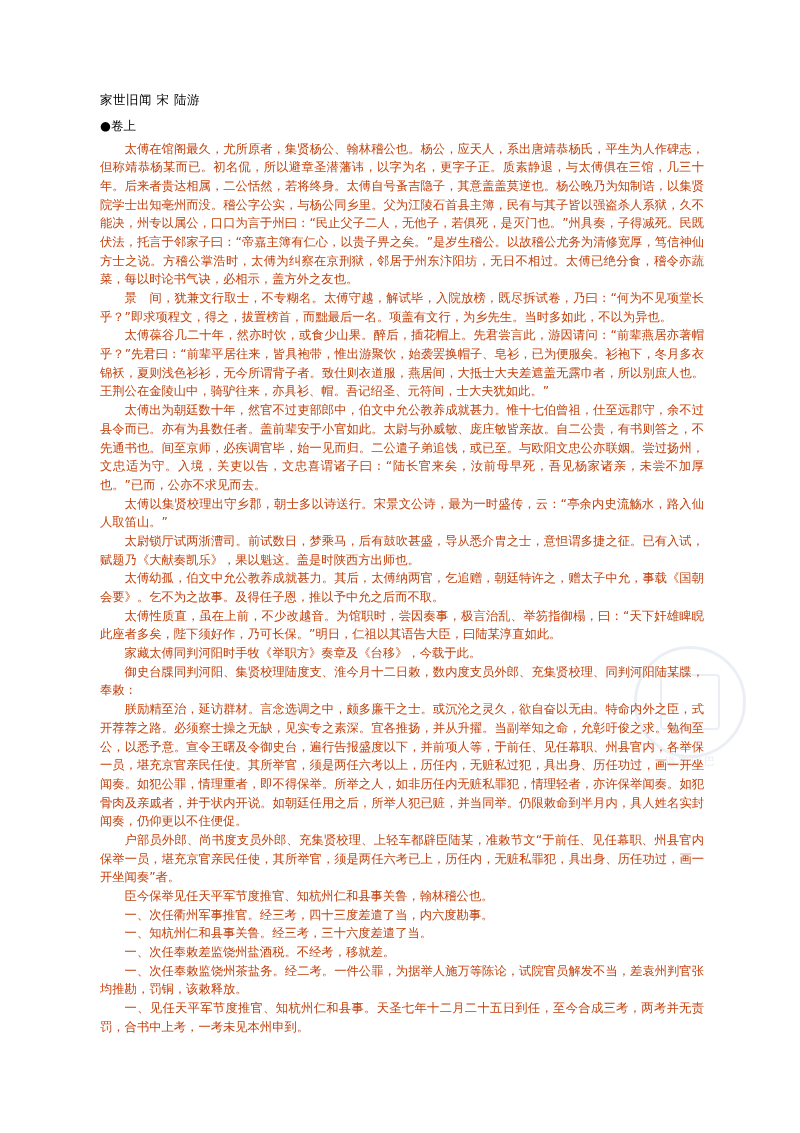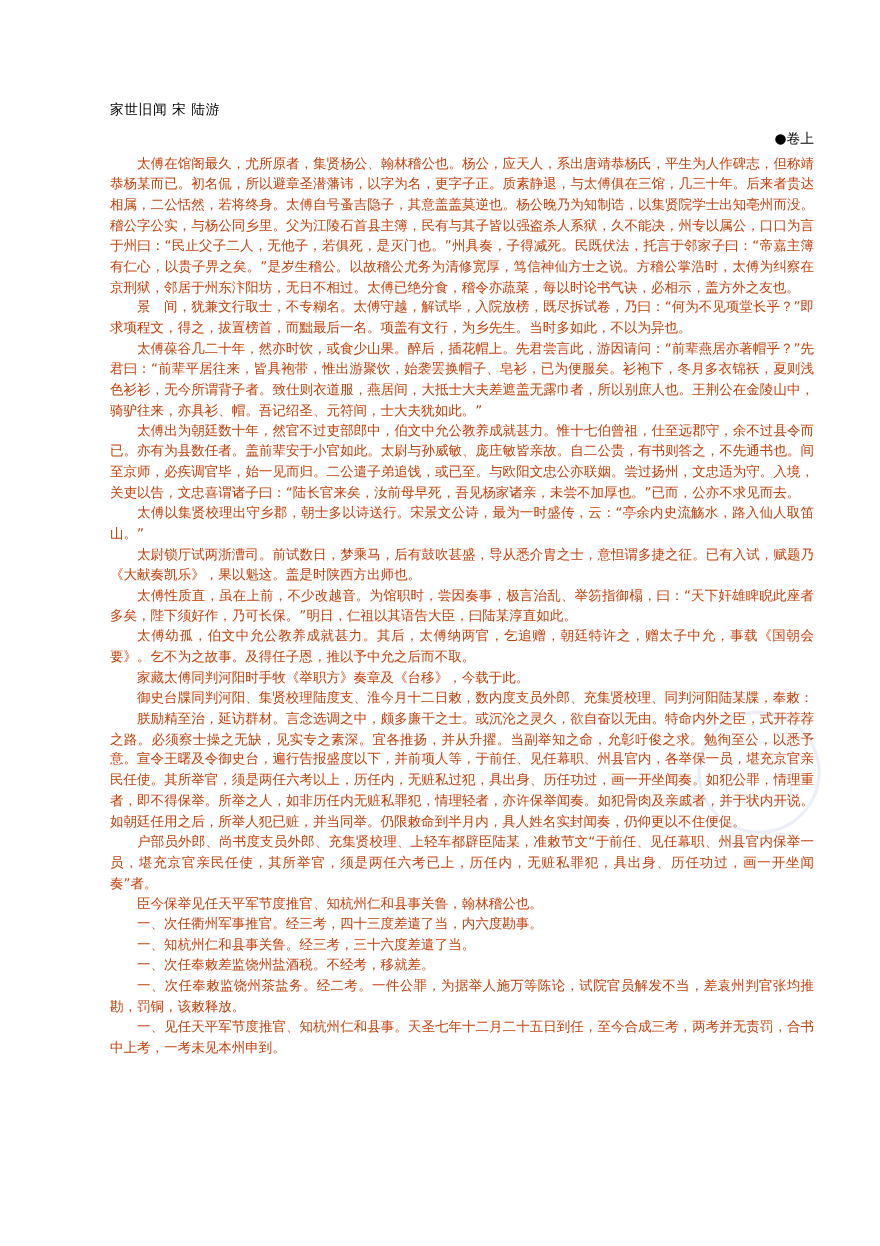--- a/index.html
+++ b/index.html
@@ -10,35 +10,34 @@
   body {
     font-family: "DejaVu Sans", "Liberation Sans", sans-serif;
   }
   .page {
     position: relative;
     width: 800px;
     height: 1133px;
     background: #ffffff;
     overflow: hidden;
     box-sizing: border-box;
-    padding: 88px 60px 30px 100px;
+    padding: 88px 96px 30px 100px;
   }
   .doc-title {
     font-size: 12.5px;
     line-height: 1.9;
     color: #000;
     margin: 0 0 2px 0;
     letter-spacing: 0.5px;
   }
   .section-head {
     font-size: 12.5px;
     line-height: 1.9;
     color: #000;
     margin: 0 0 2px 0;
-    text-align: right;
   }
   .para {
     font-size: 12.3px;
     line-height: 1.52;
     color: #c2410c;
     margin: 0;
     text-align: justify;
     text-justify: inter-ideograph;
     text-indent: 2em;
     word-break: break-all;
@@ -90,22 +89,22 @@
 
   <div class="doc-title">家世旧闻 宋 陆游</div>
   <div class="section-head">●卷上</div>
 
   <p class="para">太傅在馆阁最久，尤所原者，集贤杨公、翰林稽公也。杨公，应天人，系出唐靖恭杨氏，平生为人作碑志，但称靖恭杨某而已。初名侃，所以避章圣潜藩讳，以字为名，更字子正。质素静退，与太傅俱在三馆，几三十年。后来者贵达相属，二公恬然，若将终身。太傅自号蚤吉隐子，其意盖盖莫逆也。杨公晚乃为知制诰，以集贤院学士出知亳州而没。稽公字公实，与杨公同乡里。父为江陵石首县主簿，民有与其子皆以强盗杀人系狱，久不能决，州专以属公，口口为言于州曰：“民止父子二人，无他子，若俱死，是灭门也。”州具奏，子得减死。民既伏法，托言于邻家子曰：“帝嘉主簿有仁心，以贵子畀之矣。”是岁生稽公。以故稽公尤务为清修宽厚，笃信神仙方士之说。方稽公掌浩时，太傅为纠察在京刑狱，邻居于州东汴阳坊，无日不相过。太傅已绝分食，稽令亦蔬菜，每以时论书气诀，必相示，盖方外之友也。</p>
   <p class="para">景　间，犹兼文行取士，不专糊名。太傅守越，解试毕，入院放榜，既尽拆试卷，乃曰：“何为不见项堂长乎？”即求项程文，得之，拔置榜首，而黜最后一名。项盖有文行，为乡先生。当时多如此，不以为异也。</p>
   <p class="para">太傅葆谷几二十年，然亦时饮，或食少山果。醉后，插花帽上。先君尝言此，游因请问：“前辈燕居亦著帽乎？”先君曰：“前辈平居往来，皆具袍带，惟出游聚饮，始袭罢换帽子、皂衫，已为便服矣。衫袍下，冬月多衣锦袄，夏则浅色衫衫，无今所谓背子者。致仕则衣道服，燕居间，大抵士大夫差遮盖无露巾者，所以别庶人也。王荆公在金陵山中，骑驴往来，亦具衫、帽。吾记绍圣、元符间，士大夫犹如此。”</p>
   <p class="para">太傅出为朝廷数十年，然官不过吏部郎中，伯文中允公教养成就甚力。惟十七伯曾祖，仕至远郡守，余不过县令而已。亦有为县数任者。盖前辈安于小官如此。太尉与孙威敏、庞庄敏皆亲故。自二公贵，有书则答之，不先通书也。间至京师，必疾调官毕，始一见而归。二公遣子弟追饯，或已至。与欧阳文忠公亦联姻。尝过扬州，文忠适为守。入境，关吏以告，文忠喜谓诸子曰：“陆长官来矣，汝前母早死，吾见杨家诸亲，未尝不加厚也。”已而，公亦不求见而去。</p>
   <p class="para">太傅以集贤校理出守乡郡，朝士多以诗送行。宋景文公诗，最为一时盛传，云：“亭余内史流觞水，路入仙人取笛山。”</p>
   <p class="para">太尉锁厅试两浙漕司。前试数日，梦乘马，后有鼓吹甚盛，导从悉介胄之士，意怛谓多捷之征。已有入试，赋题乃《大献奏凯乐》，果以魁这。盖是时陕西方出师也。</p>
+  <p class="para">太傅幼孤，伯文中允公教养成就甚力。其后，太傅纳两官，乞追赠，朝廷特许之，赠太子中允，事载《国朝会要》。乞不为之故事。及得任子恩，推以予中允之后而不取。</p>
   <p class="para">太傅性质直，虽在上前，不少改越音。为馆职时，尝因奏事，极言治乱、举笏指御榻，曰：“天下奸雄睥睨此座者多矣，陛下须好作，乃可长保。”明日，仁祖以其语告大臣，曰陆某淳直如此。</p>
-  <p class="para">太傅幼孤，伯文中允公教养成就甚力。其后，太傅纳两官，乞追赠，朝廷特许之，赠太子中允，事载《国朝会要》。乞不为之故事。及得任子恩，推以予中允之后而不取。</p>
   <p class="para">家藏太傅同判河阳时手牧《举职方》奏章及《台移》，今载于此。</p>
   <p class="para">御史台牒同判河阳、集贤校理陆度支、淮今月十二日敕，数内度支员外郎、充集贤校理、同判河阳陆某牒，奉敕：</p>
   <p class="para">朕励精至治，延访群材。言念选调之中，颇多廉干之士。或沉沦之灵久，欲自奋以无由。特命内外之臣，式开荐荐之路。必须察士操之无缺，见实专之素深。宜各推扬，并从升擢。当副举知之命，允彰吁俊之求。勉徇至公，以悉予意。宣令王曙及令御史台，遍行告报盛度以下，并前项人等，于前任、见任幕职、州县官内，各举保一员，堪充京官亲民任使。其所举官，须是两任六考以上，历任内，无赃私过犯，具出身、历任功过，画一开坐闻奏。如犯公罪，情理重者，即不得保举。所举之人，如非历任内无赃私罪犯，情理轻者，亦许保举闻奏。如犯骨肉及亲戚者，并于状内开说。如朝廷任用之后，所举人犯已赃，并当同举。仍限敕命到半月内，具人姓名实封闻奏，仍仰更以不住便促。</p>
   <p class="para">户部员外郎、尚书度支员外郎、充集贤校理、上轻车都辟臣陆某，准敕节文“于前任、见任幕职、州县官内保举一员，堪充京官亲民任使，其所举官，须是两任六考已上，历任内，无赃私罪犯，具出身、历任功过，画一开坐闻奏”者。</p>
   <p class="para">臣今保举见任天平军节度推官、知杭州仁和县事关鲁，翰林稽公也。</p>
   <p class="para">一、次任衢州军事推官。经三考，四十三度差遣了当，内六度勘事。</p>
   <p class="para">一、知杭州仁和县事关鲁。经三考，三十六度差遣了当。</p>
   <p class="para">一、次任奉敕差监饶州盐酒税。不经考，移就差。</p>
   <p class="para">一、次任奉敕监饶州茶盐务。经二考。一件公罪，为据举人施万等陈论，试院官员解发不当，差袁州判官张均推勘，罚铜，该敕释放。</p>
   <p class="para">一、见任天平军节度推官、知杭州仁和县事。天圣七年十二月二十五日到任，至今合成三考，两考并无责罚，合书中上考，一考未见本州申到。</p>

